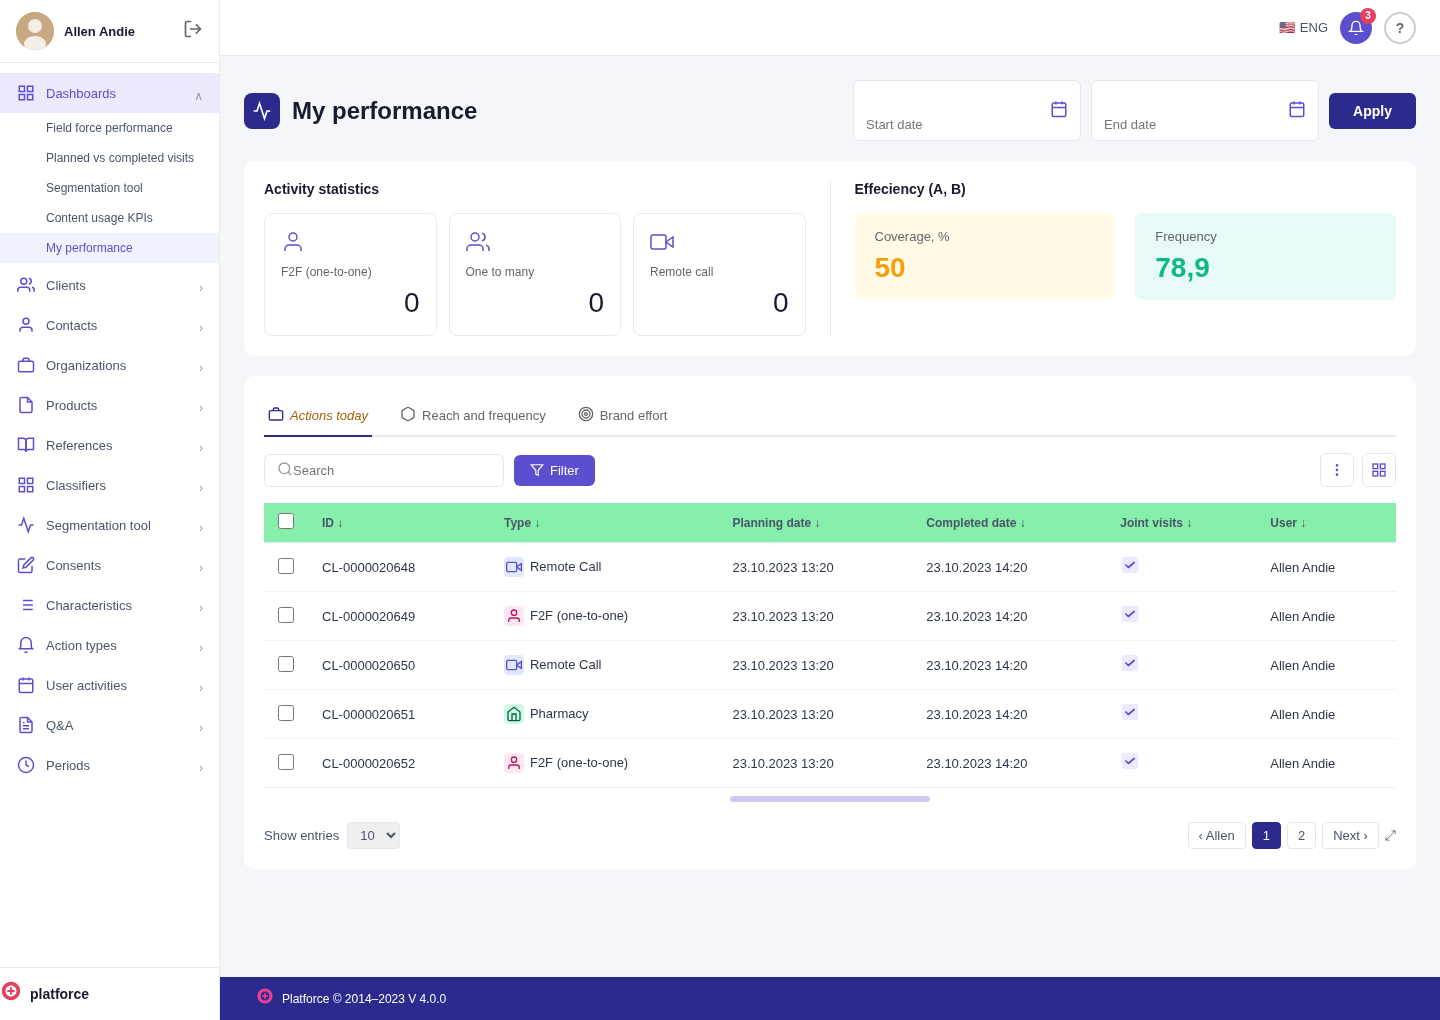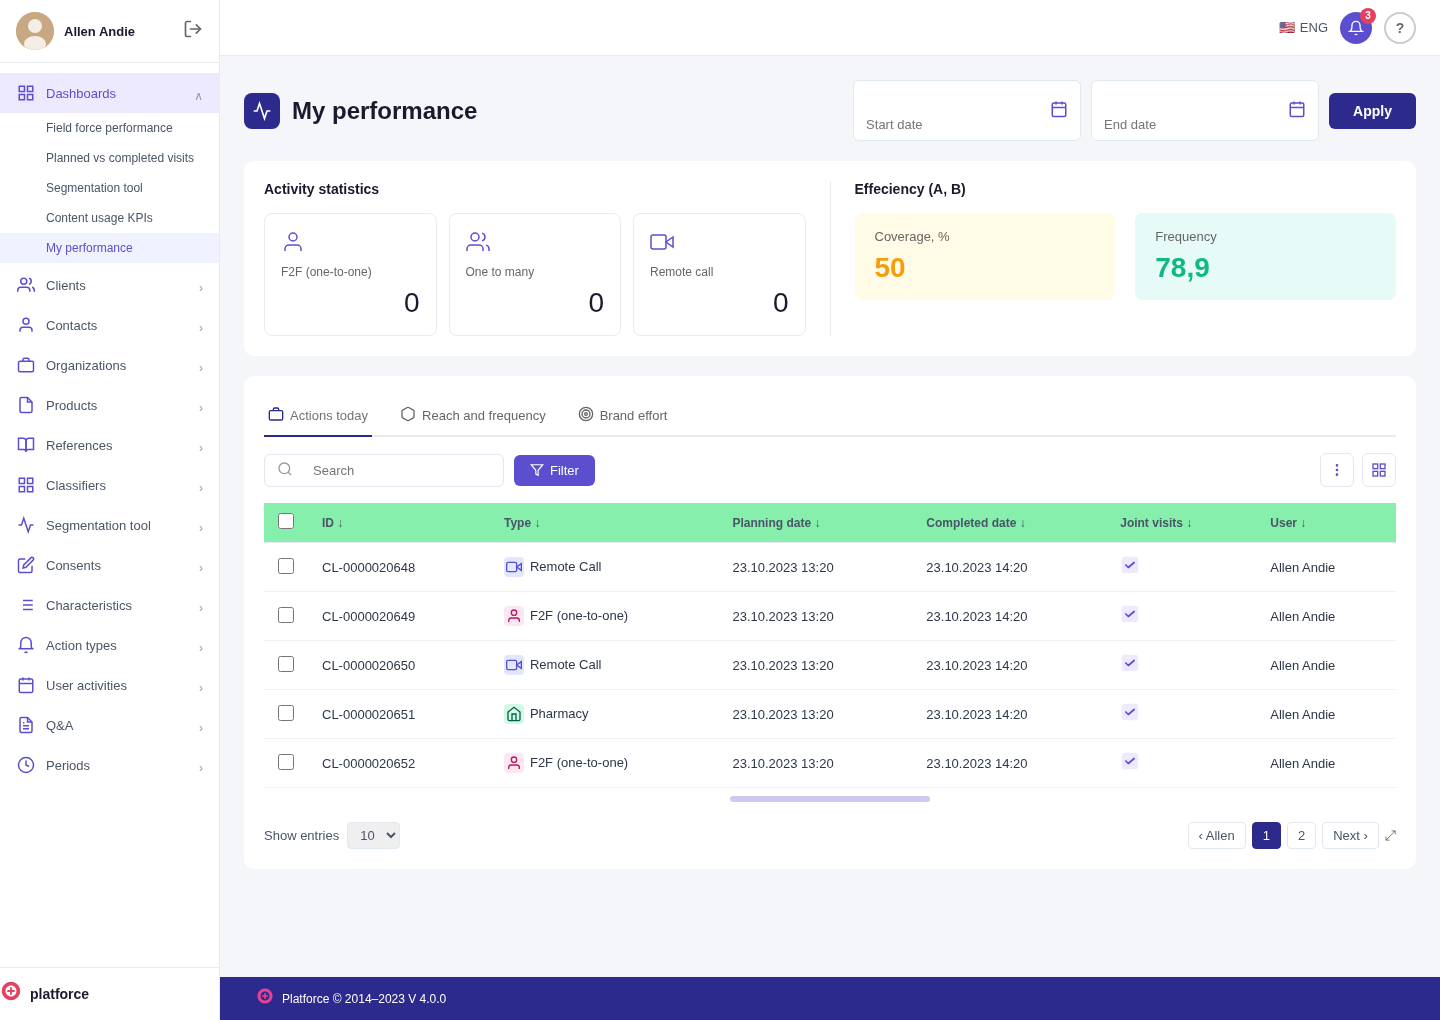--- a/index.html
+++ b/index.html
@@ -58,26 +58,26 @@
     .eff-card.yellow { background: #fffbe6; }
     .eff-card.teal { background: #e6faf8; }
     .eff-card-label { font-size: 13px; color: #666; }
     .eff-card-value { font-size: 28px; font-weight: 600; }
     .eff-card.yellow .eff-card-value { color: #f59e0b; }
     .eff-card.teal .eff-card-value { color: #10b981; }
 
     
     .tabs { display: flex; gap: 24px; margin-bottom: 16px; border-bottom: 2px solid #e8eaf0; }
     .tab { padding: 10px 4px; font-size: 13px; font-weight: 500; color: #666; cursor: pointer; display: flex; align-items: center; gap: 6px; border-bottom: 2px solid transparent; margin-bottom: -2px; }
-    .tab.active { color: #737373; border-bottom-color: #2d2a8e; }
+    .tab.active { color: #a16207; border-bottom-color: #2d2a8e; font-style: italic; }
 
     
     .table-section { background: white; border-radius: 10px; padding: 20px; }
     .table-toolbar { display: flex; align-items: center; gap: 10px; margin-bottom: 16px; }
-    .search-box { display: flex; align-items: center; border: 1px solid #e2e8f0; border-radius: 6px; padding: 6px 12px; gap: 20px; background: white; min-width: 240px; }
+    .search-box { display: flex; align-items: center; border: 1px solid #e2e8f0; border-radius: 6px; padding: 6px 12px; gap: 0; background: white; min-width: 240px; }
     .search-box input { border: none; outline: none; font-size: 13px; color: #666; background: transparent; width: 100%; }
     .search-icon { color: #999; }
     .filter-btn { background: #5b4fcf; color: white; border: none; border-radius: 6px; padding: 8px 16px; font-size: 13px; cursor: pointer; display: flex; align-items: center; gap: 6px; }
     .toolbar-right { margin-left: auto; display: flex; gap: 8px; }
     .icon-btn { border: 1px solid #e2e8f0; border-radius: 6px; width: 34px; height: 34px; display: flex; align-items: center; justify-content: center; cursor: pointer; color: #5b4fcf; background: white; }
 
     
     table { width: 100%; border-collapse: collapse; }
     thead tr { background: #86efac; }
     th { padding: 10px 14px; text-align: left; font-size: 12px; font-weight: 600; color: #4a5568; border-bottom: 1px solid #e8eaf0; white-space: nowrap; }

